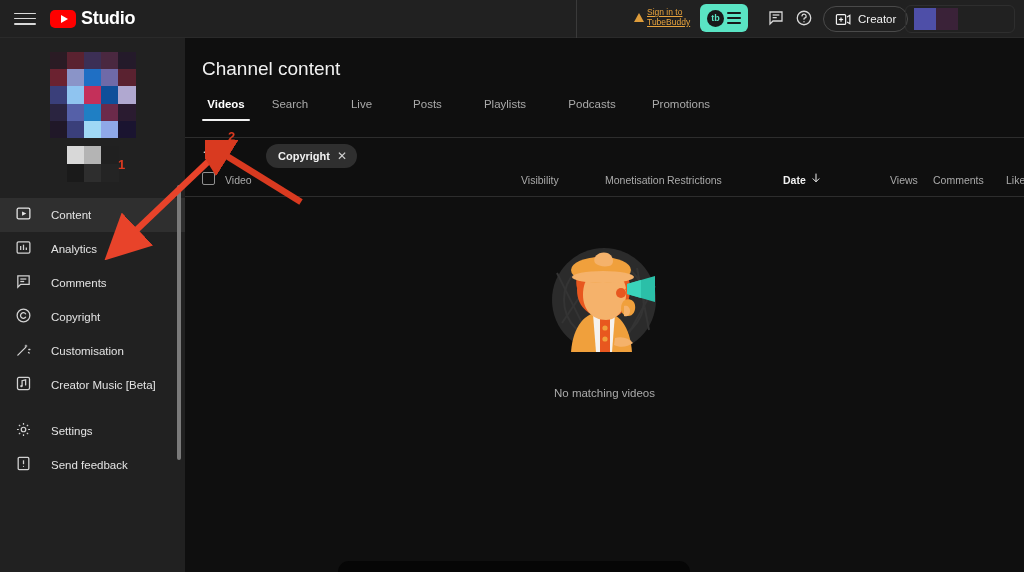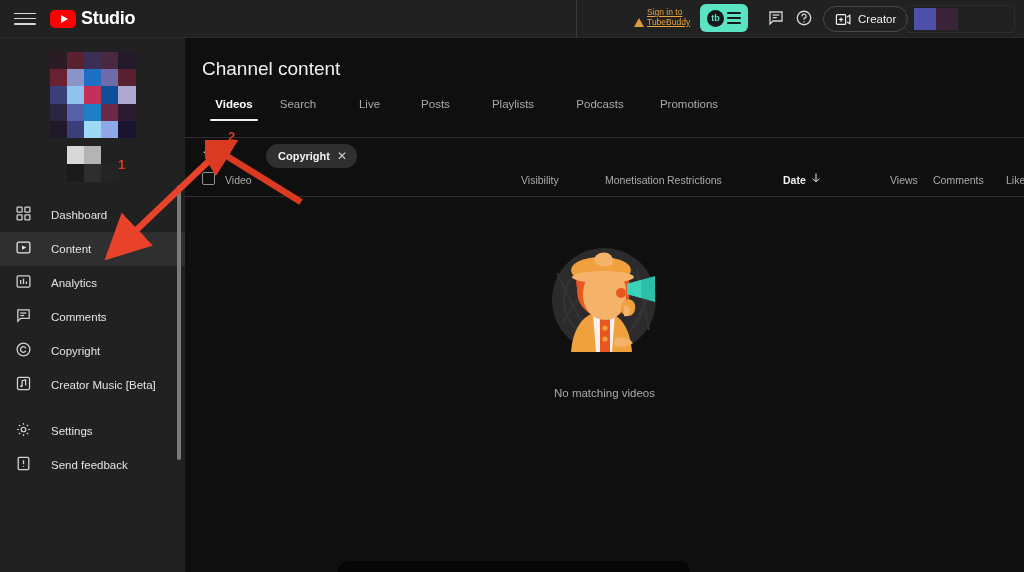--- a/index.html
+++ b/index.html
@@ -48,21 +48,21 @@
   }
   .search-input::placeholder { color: #9a9a9a; }
 
   .topdiv {
     position: absolute; left: 576px; top: 0; width: 1px; height: 38px;
     background: #3a3a3a;
   }
 
   .tb-signin {
     position: absolute; left: 634px; top: 7px;
-    display: flex; align-items: flex-end; gap: 3px;
+    display: flex; align-items: center; gap: 3px;
     cursor: pointer;
   }
   .warn-tri {
     width: 0; height: 0;
     border-left: 5px solid transparent; border-right: 5px solid transparent;
     border-bottom: 9px solid #e8a33d; opacity: .95;
   }
   .tb-signin-text {
     color: #e8a33d; font-size: 8.5px; line-height: 10px;
     text-decoration: underline; text-align: left; width: 52px;
@@ -143,21 +143,21 @@
     color: #f1f1f1; font-size: 19px; font-weight: 400;
   }
   .tabs {
     position: absolute; left: 17px; top: 60px;
     display: flex; align-items: flex-end; gap: 0;
   }
   .tab {
     color: #aaa; font-size: 11.5px; padding: 0 0 11px 0;
     cursor: pointer; text-align: center; position: relative;
   }
-  .tab.active { color: #fff; font-weight: 600; margin-left: 8px; }
+  .tab.active { color: #fff; font-weight: 600; }
   .tab.active::after {
     content: ""; position: absolute; left: 0; right: 0; bottom: 0;
     height: 2px; background: #f1f1f1; border-radius: 1px;
   }
   .tabs-rule {
     position: absolute; left: 0; right: 0; top: 99px;
     height: 1px; background: #2d2d2d;
   }
 
   .filterrow {
@@ -305,31 +305,20 @@
       <i style="background:#d8d8d8"></i>
         <i style="background:#b4b4b4"></i>
         <i style="background:#202020"></i>
       <i style="background:#1a1a1a"></i>
         <i style="background:#2e2e2e"></i>
         <i style="background:#242424"></i>
     </div>
 
     <div class="navlist">
 
-      <div class="navitem">
-        <span class="navicon">
-          <svg width="17" height="17" viewBox="0 0 24 24" fill="none" stroke="#d2d2d2" stroke-width="1.8">
-            <rect x="3" y="3" width="7" height="7" rx="1"></rect>
-              <rect x="14" y="3" width="7" height="7" rx="1"></rect>
-            <rect x="3" y="14" width="7" height="7" rx="1"></rect>
-              <rect x="14" y="14" width="7" height="7" rx="1"></rect>
-          </svg>
-          </span>
-        <span class="navlabel">Dashboard</span>
-      </div>
 
       <div class="navitem active">
         <span class="navicon">
           <svg width="17" height="17" viewBox="0 0 24 24" fill="none" stroke="#e8e8e8" stroke-width="1.8">
             <rect x="3" y="4.5" width="18" height="15" rx="2"></rect>
             <polygon points="10,9 16,12 10,15" fill="#e8e8e8" stroke="none"></polygon>
           </svg>
           </span>
         <span class="navlabel">Content</span>
       </div>
@@ -362,20 +351,31 @@
         <span class="navicon">
           <svg width="17" height="17" viewBox="0 0 24 24" fill="none" stroke="#d2d2d2" stroke-width="1.8">
             <circle cx="12" cy="12" r="9"></circle>
             <path d="M15 9.6a4 4 0 1 0 0 4.8" stroke-linecap="round"></path>
           </svg>
           </span>
         <span class="navlabel">Copyright</span>
       </div>
 
 
+      <div class="navitem">
+        <span class="navicon">
+          <svg width="17" height="17" viewBox="0 0 24 24" fill="none" stroke="#d2d2d2" stroke-width="1.8" stroke-linecap="round">
+            <line x1="4" y1="20" x2="15" y2="9"></line>
+            <path d="M15.5 4.5l.8 1.8 1.8.8-1.8.8-.8 1.8-.8-1.8-1.8-.8 1.8-.8z" fill="#d2d2d2" stroke="none"></path>
+            <line x1="19.5" y1="12" x2="21" y2="12"></line>
+              <line x1="19" y1="16" x2="20" y2="17"></line>
+          </svg>
+          </span>
+        <span class="navlabel">Customisation</span>
+      </div>
 
       <div class="navitem">
         <span class="navicon">
           <svg width="17" height="17" viewBox="0 0 24 24" fill="none" stroke="#d2d2d2" stroke-width="1.8">
             <rect x="3.5" y="3.5" width="17" height="17" rx="2"></rect>
             <path d="M10 15.5V8l5-1.2v7.2" stroke-linecap="round"></path>
             <circle cx="9" cy="15.8" r="1.6" fill="#d2d2d2" stroke="none"></circle>
           </svg>
           </span>
         <span class="navlabel">Creator Music [Beta]</span>

